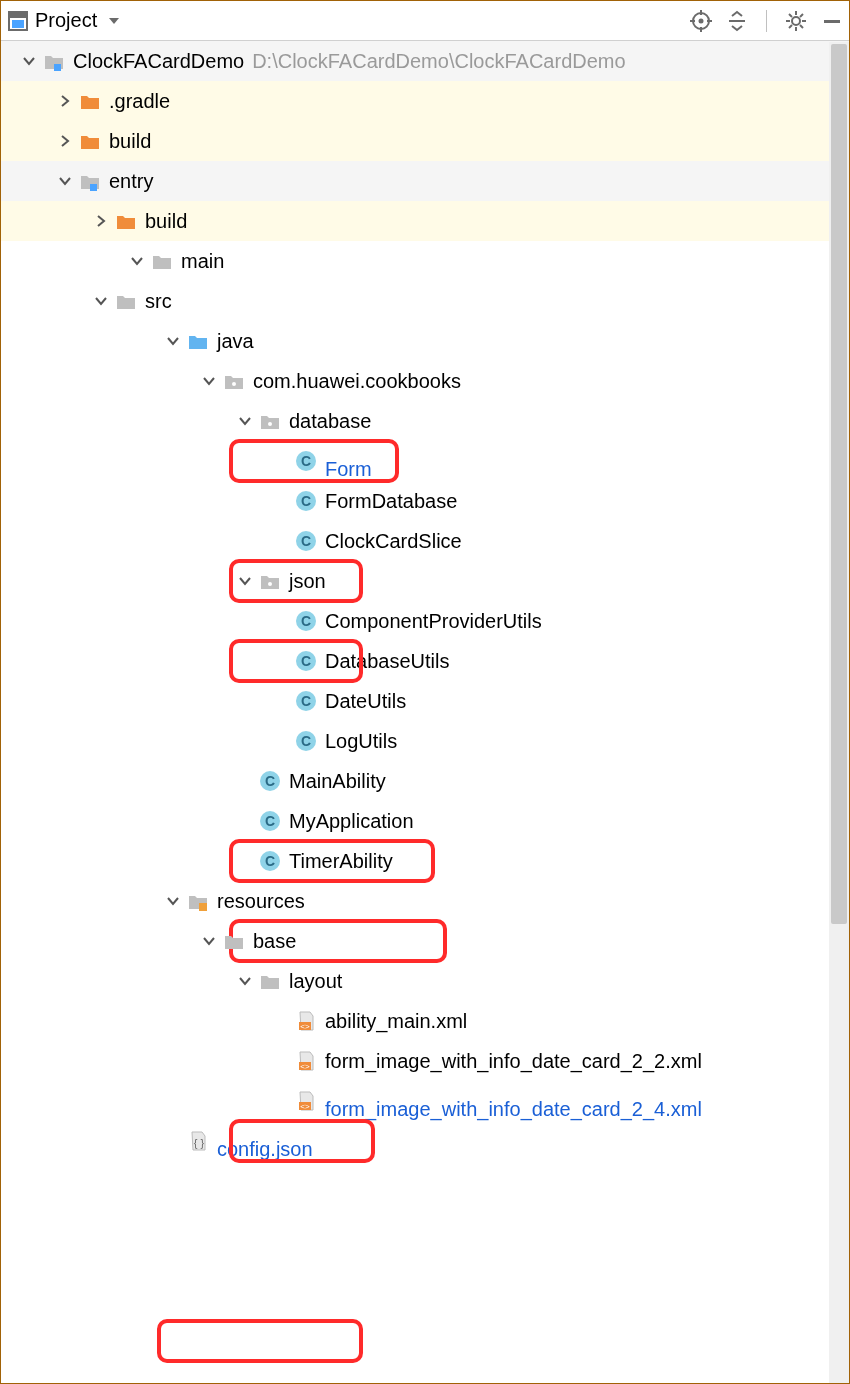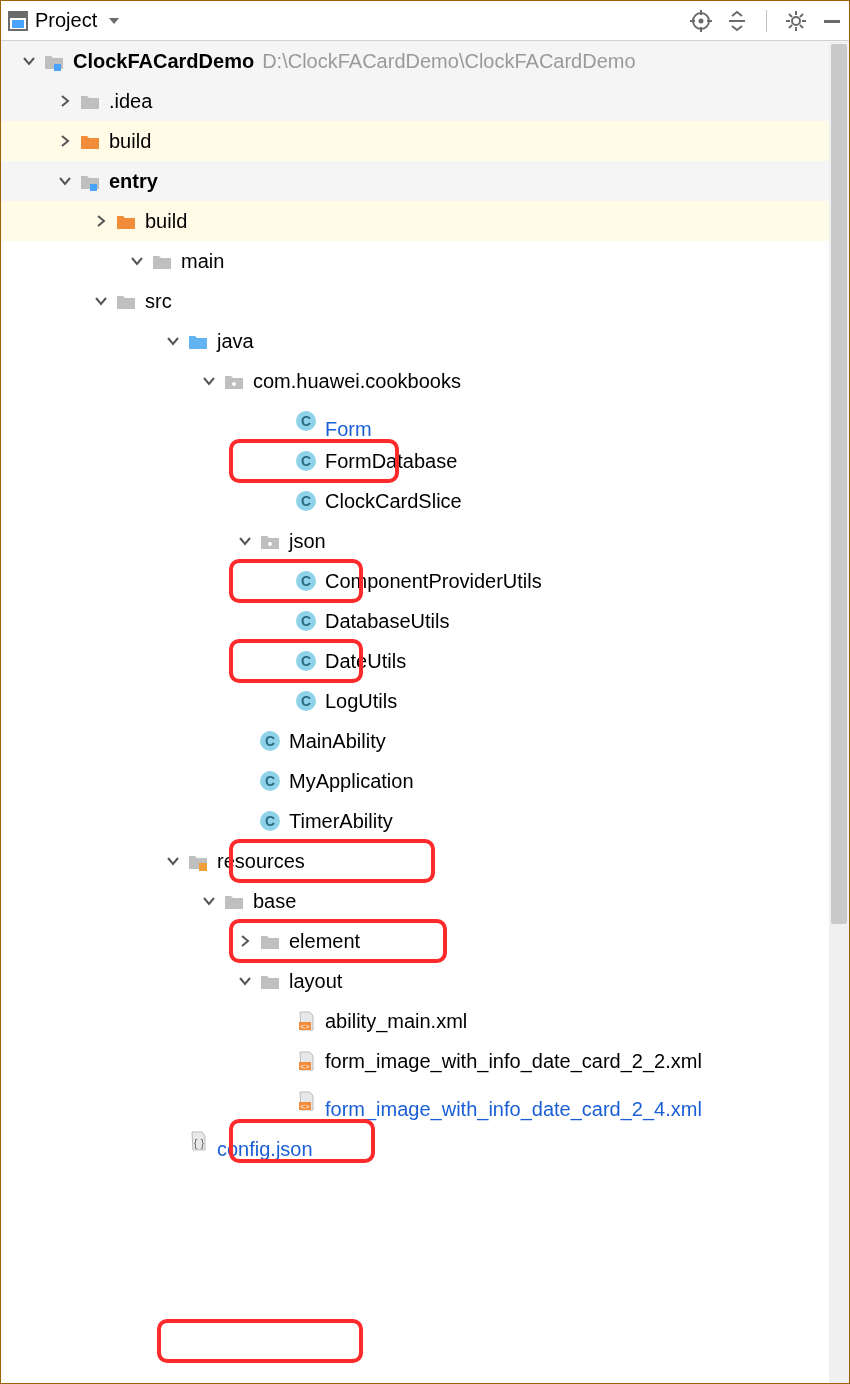--- a/index.html
+++ b/index.html
@@ -17,21 +17,21 @@
 .row.stripe0 { background: #fffbe7; }
 .row.stripe1 { background: #f5f5f5; }
 .row.stripe2 { background: #ffffff; }
 .indent { display: inline-block; }
 .chev { width: 20px; height: 20px; display: inline-flex; align-items: center; justify-content: center; margin-right: 4px; color: #555; }
 .chev svg { display: block; }
 .chev.hidden { visibility: hidden; }
 .ico { width: 22px; height: 22px; display: inline-flex; align-items: center; justify-content: center; margin-right: 8px; position: relative; }
 .ico svg { display: block; }
 .label { font-size: 20px; }
-.bold { font-weight: 700; }
+.bold { font-weight: 400; }
 .path { color: #9a9a9a; margin-left: 8px; font-size: 20px; }
 .blue-text { color: #1a5fd6; margin-top: 16px; }
 .hl { position: absolute; border: 4px solid #ff2a2a; border-radius: 10px; pointer-events: none; }
 .scrollbar-track { position: absolute; top: 41px; right: 0; width: 20px; bottom: 0; background: #f0f0f0; }
 .scrollbar-thumb { position: absolute; left: 2px; right: 2px; top: 2px; height: 880px; background: #c9c9c9; border-radius: 2px; }
 </style>
 </head>
 <body>
 
 <div class="panel">
@@ -102,52 +102,52 @@
         </span>
         <span class="ico">
           <svg width="22" height="22">
             <path d="M2 6 L8 6 L10 8 L20 8 L20 19 L2 19 Z" fill="#bfbfbf"></path>
             <rect x="11" y="14" width="7" height="7" fill="#4aa3ff"></rect>
           </svg>
         </span>
         <span class="label bold">ClockFACardDemo</span>
         <span class="path">D:\ClockFACardDemo\ClockFACardDemo</span>
       </div>
+      <div class="row stripe0">
+        <span class="indent" style="width: 54px;"></span>
+        <span class="chev">
+          <svg width="14" height="14">
+            <path d="M4 2 L10 7 L4 12" fill="none" stroke="#555" stroke-width="2"></path>
+          </svg>
+        </span>
+        <span class="ico">
+          <svg width="22" height="22">
+            <path d="M2 6 L8 6 L10 8 L20 8 L20 19 L2 19 Z" fill="#f08c3a"></path>
+          </svg>
+        </span>
+        <span class="label">.gradle</span>
+      </div>
+      <div class="row stripe0">
+        <span class="indent" style="width: 54px;"></span>
+        <span class="chev">
+          <svg width="14" height="14">
+            <path d="M4 2 L10 7 L4 12" fill="none" stroke="#555" stroke-width="2"></path>
+          </svg>
+        </span>
+        <span class="ico">
+          <svg width="22" height="22">
+            <path d="M2 6 L8 6 L10 8 L20 8 L20 19 L2 19 Z" fill="#f08c3a"></path>
+          </svg>
+        </span>
+        <span class="label">build</span>
+      </div>
       <div class="row stripe1">
         <span class="indent" style="width: 54px;"></span>
         <span class="chev">
           <svg width="14" height="14">
-            <path d="M4 2 L10 7 L4 12" fill="none" stroke="#555" stroke-width="2"></path>
-          </svg>
-        </span>
-        <span class="ico">
-          <svg width="22" height="22">
-            <path d="M2 6 L8 6 L10 8 L20 8 L20 19 L2 19 Z" fill="#bfbfbf"></path>
-          </svg>
-        </span>
-        <span class="label">.idea</span>
-      </div>
-      <div class="row stripe0">
-        <span class="indent" style="width: 54px;"></span>
-        <span class="chev">
-          <svg width="14" height="14">
-            <path d="M4 2 L10 7 L4 12" fill="none" stroke="#555" stroke-width="2"></path>
-          </svg>
-        </span>
-        <span class="ico">
-          <svg width="22" height="22">
-            <path d="M2 6 L8 6 L10 8 L20 8 L20 19 L2 19 Z" fill="#f08c3a"></path>
-          </svg>
-        </span>
-        <span class="label">build</span>
-      </div>
-      <div class="row stripe1">
-        <span class="indent" style="width: 54px;"></span>
-        <span class="chev">
-          <svg width="14" height="14">
             <path d="M2 4 L7 10 L12 4" fill="none" stroke="#555" stroke-width="2"></path>
           </svg>
         </span>
         <span class="ico">
           <svg width="22" height="22">
             <path d="M2 6 L8 6 L10 8 L20 8 L20 19 L2 19 Z" fill="#bfbfbf"></path>
             <rect x="11" y="14" width="7" height="7" fill="#4aa3ff"></rect>
           </svg>
         </span>
         <span class="label bold">entry</span>
@@ -216,20 +216,35 @@
           </svg>
         </span>
         <span class="ico">
           <svg width="22" height="22">
             <path d="M2 6 L8 6 L10 8 L20 8 L20 19 L2 19 Z" fill="#bfbfbf"></path>
             <circle cx="11" cy="14" r="2" fill="#fff"></circle>
           </svg>
         </span>
         <span class="label">com.huawei.cookbooks</span>
       </div>
+      <div class="row stripe2">
+        <span class="indent" style="width: 234px;"></span>
+        <span class="chev">
+          <svg width="14" height="14">
+            <path d="M2 4 L7 10 L12 4" fill="none" stroke="#555" stroke-width="2"></path>
+          </svg>
+        </span>
+        <span class="ico">
+          <svg width="22" height="22">
+            <path d="M2 6 L8 6 L10 8 L20 8 L20 19 L2 19 Z" fill="#bfbfbf"></path>
+            <circle cx="11" cy="14" r="2" fill="#fff"></circle>
+          </svg>
+        </span>
+        <span class="label">database</span>
+      </div>
       <div class="hl" style="left: 228px; top: 398px; width: 170px; height: 44px;"></div>
       <div class="row stripe2">
         <span class="indent" style="width: 270px;"></span>
         <span class="chev hidden"></span>
         <span class="ico">
           <svg width="22" height="22">
             <circle cx="11" cy="11" r="10" fill="#8fd3e8"></circle>
             <text x="11" y="16" text-anchor="middle" font-size="14" font-family="Arial" fill="#2a6a85" font-weight="bold">C</text>
           </svg>
         </span>
@@ -374,34 +389,20 @@
           <svg width="14" height="14">
             <path d="M2 4 L7 10 L12 4" fill="none" stroke="#555" stroke-width="2"></path>
           </svg>
         </span>
         <span class="ico">
           <svg width="22" height="22">
             <path d="M2 6 L8 6 L10 8 L20 8 L20 19 L2 19 Z" fill="#bfbfbf"></path>
           </svg>
         </span>
         <span class="label">base</span>
-      </div>
-      <div class="row stripe2">
-        <span class="indent" style="width: 234px;"></span>
-        <span class="chev">
-          <svg width="14" height="14">
-            <path d="M4 2 L10 7 L4 12" fill="none" stroke="#555" stroke-width="2"></path>
-          </svg>
-        </span>
-        <span class="ico">
-          <svg width="22" height="22">
-            <path d="M2 6 L8 6 L10 8 L20 8 L20 19 L2 19 Z" fill="#bfbfbf"></path>
-          </svg>
-        </span>
-        <span class="label">element</span>
       </div>
       <div class="row stripe2">
         <span class="indent" style="width: 234px;"></span>
         <span class="chev">
           <svg width="14" height="14">
             <path d="M2 4 L7 10 L12 4" fill="none" stroke="#555" stroke-width="2"></path>
           </svg>
         </span>
         <span class="ico">
           <svg width="22" height="22">

